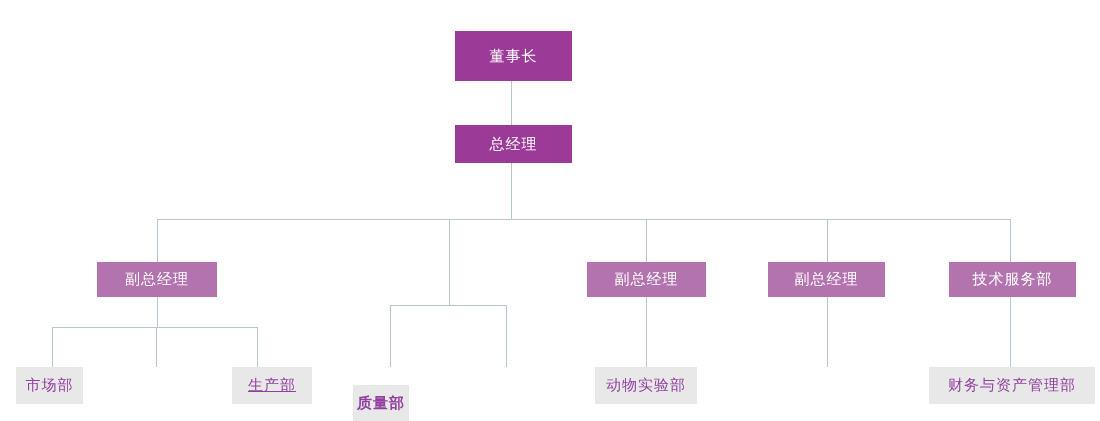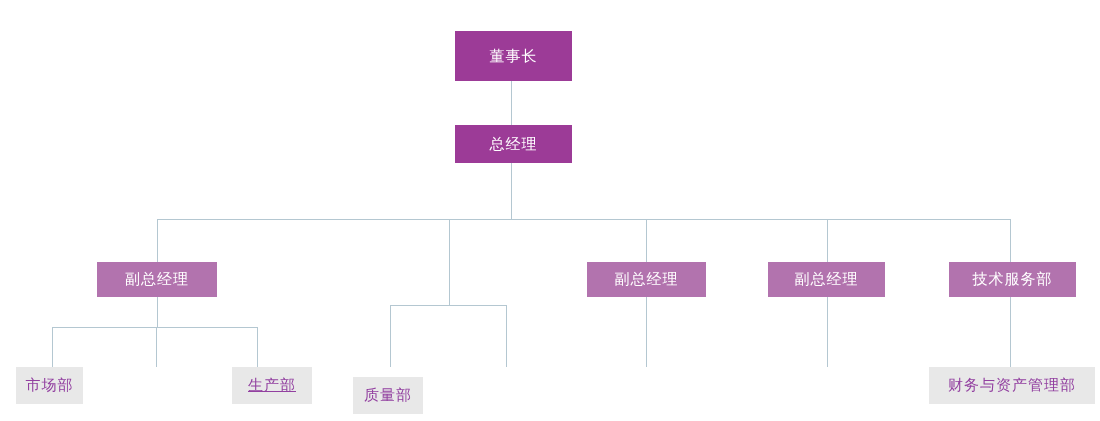--- a/index.html
+++ b/index.html
@@ -63,20 +63,23 @@
   <div class="node lvl-secondary" style="left:949px;top:262px;width:127px;height:35px;">
       <span>技术服务部</span>
     </div>
 
   <div class="node lvl-dept" style="left:16px;top:367px;width:67px;height:37px;">
       <span>市场部</span>
     </div>
   <div class="node lvl-dept" style="left:232px;top:367px;width:80px;height:37px;text-decoration:underline;">
       <span>生产部</span>
     </div>
-  <div class="node lvl-dept" style="left:353px;top:377px;width:70px;height:37px;">
+  <div class="node lvl-dept" style="left:353px;top:385px;width:56px;height:37px;font-weight:bold;">
       <span>质量部</span>
+    </div>
+  <div class="node lvl-dept" style="left:595px;top:367px;width:102px;height:37px;">
+      <span>动物实验部</span>
     </div>
   <div class="node lvl-dept" style="left:929px;top:367px;width:166px;height:37px;">
       <span>财务与资产管理部</span>
     </div>
 
 </div>
 
 </body></html>

